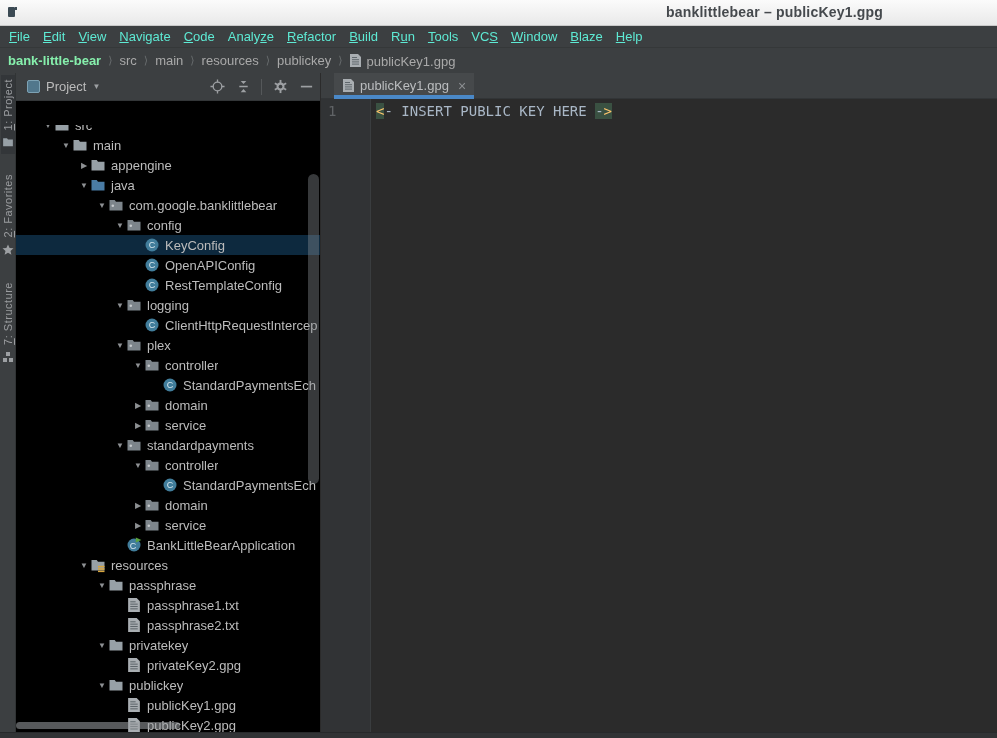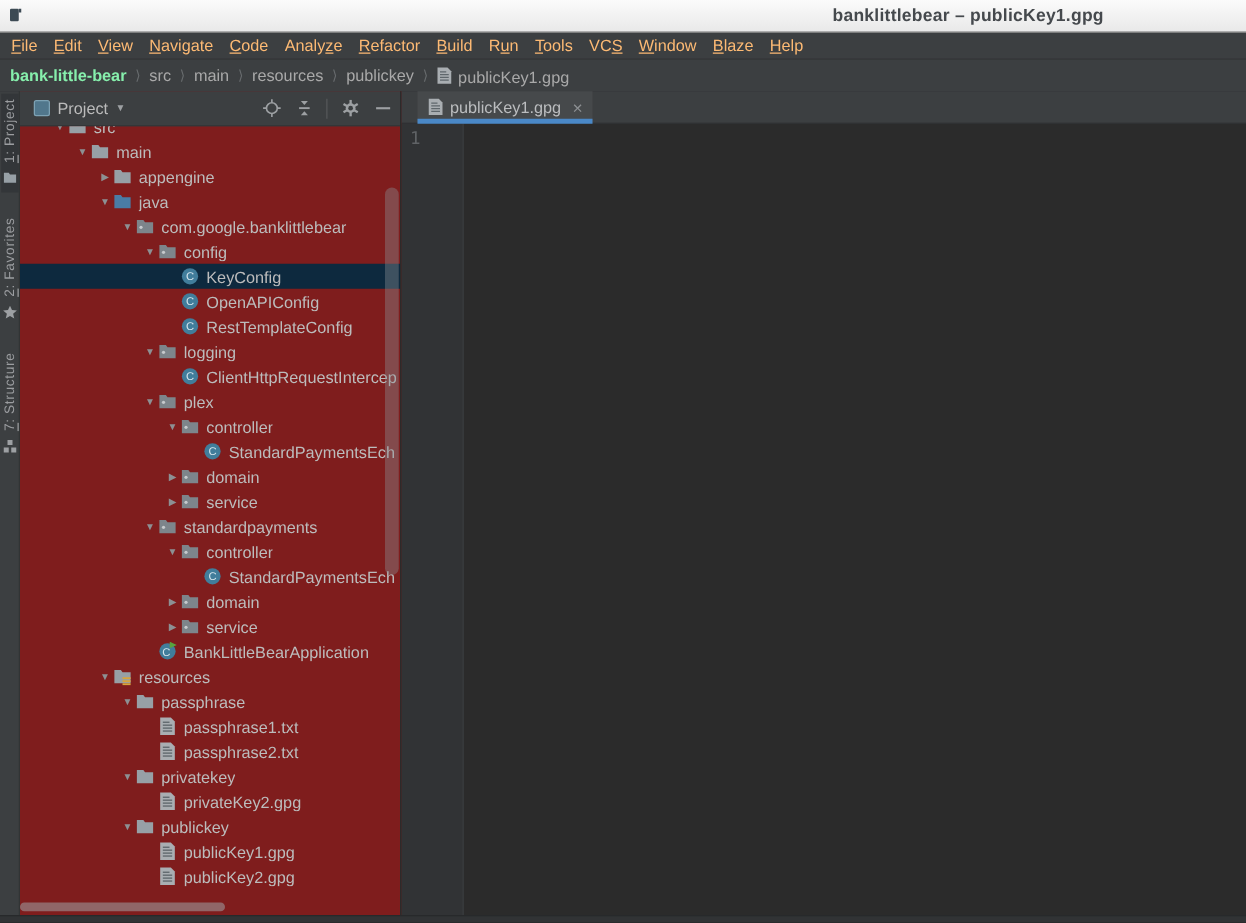--- a/index.html
+++ b/index.html
@@ -12,21 +12,21 @@
   .titlebar .app-ico { position:absolute; left:8px; top:7px; width:7px; height:10px;
     background:#3c4a54; border-radius:1px; }
   .titlebar .app-ico::after { content:""; position:absolute; right:-2px; top:0;
     width:2px; height:3px; background:#3c4a54; }
   .title-text { position:absolute; left:666px; top:4px; font-size:14px; font-weight:bold;
     color:#45494d; letter-spacing:.2px; }
 
   
   .menubar { height:21px; background:#3c3f41; display:flex; align-items:center;
     padding-left:3px; }
-  .menu-item { color:#fdba74; font-size:13px; padding:0 6px; margin-right:1px;
+  .menu-item { color:#5eead4; font-size:13px; padding:0 6px; margin-right:1px;
     line-height:21px; cursor:default; }
   .menu-item u { text-decoration:underline; }
 
   
   .breadcrumbs { height:26px; background:#3c3f41; border-top:1px solid #353839;
     display:flex; align-items:center; padding-left:8px; font-size:13px; color:#a9a9a9; }
   .crumb-sep { color:#686c6e; padding:0 7px; font-size:11px; }
   .crumb.first { font-weight:bold; color:#86efac; }
   .crumb-file-ico { display:inline-block; width:13px; height:15px; margin-right:4px;
     vertical-align:-2px; }
@@ -41,22 +41,22 @@
     font-size:11px; cursor:default; }
   .strip-btn.active { background:#333639; }
   .strip-label { writing-mode:vertical-rl; transform:rotate(180deg);
     letter-spacing:.5px; padding:4px 1px; white-space:nowrap; }
   .strip-label u { text-decoration:underline; }
   .strip-ico { width:12px; height:12px; margin:2px 0 6px 0; }
   .strip-gap { margin-top:auto; }
   .strip-btn + .strip-btn { margin-top:16px; }
 
   
-  .project-panel { width:305px; background:#7f1d1d; position:relative;
-    border-right:1px solid #2b2b2b; display:flex; flex-direction:column; }
+  .project-panel { width:305px; background:#000000; position:relative;
+    border-right:1px solid #2b2b2b; display:flex; flex-direction:column;gap:24px; }
   .panel-header { height:28px; display:flex; align-items:center; padding:0 6px 0 11px;
     background:#3c3f41; border-bottom:1px solid #333638; flex:none; }
   .panel-combo-ico { width:13px; height:13px; background:#51778c; border:1px solid #7da2b4;
     border-radius:2px; margin-right:6px; }
   .panel-title { color:#bbbbbb; font-size:13px; }
   .panel-caret { color:#9da0a3; font-size:8px; margin-left:6px; }
   .panel-actions { margin-left:auto; display:flex; align-items:center; gap:10px; }
   .panel-actions .act { width:16px; height:16px; display:flex; align-items:center;
     justify-content:center; cursor:default; }
   .act svg { width:15px; height:15px; }
@@ -568,17 +568,18 @@
               </g>
             </svg></span>
         <span>publicKey1.gpg</span>
         <span class="tab-close">×</span>
       </div>
     </div>
     <div class="editor">
       <div class="gutter">
         <span>1</span>
       </div>
+      <div class="code" id="code-line"><span class="seg bracket hl">&lt;</span><span class="seg">- INSERT PUBLIC KEY HERE </span><span class="seg hl">-</span><span class="seg bracket hl">&gt;</span></div>
     </div>
   </div>
 </div>
 
 <div class="statusstrip"></div>
 
 </body></html>

